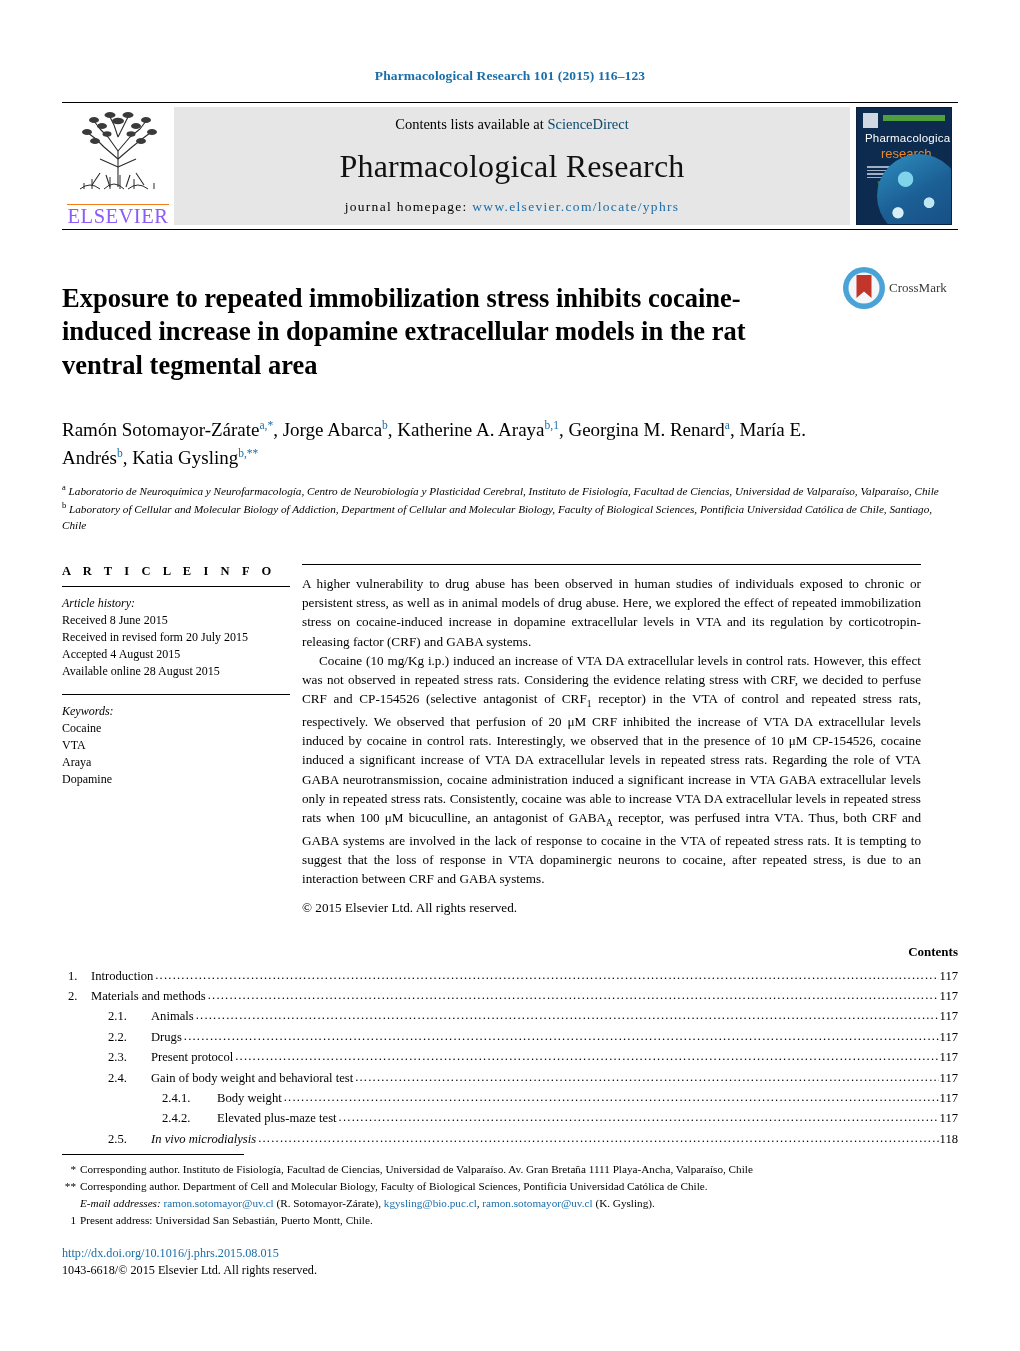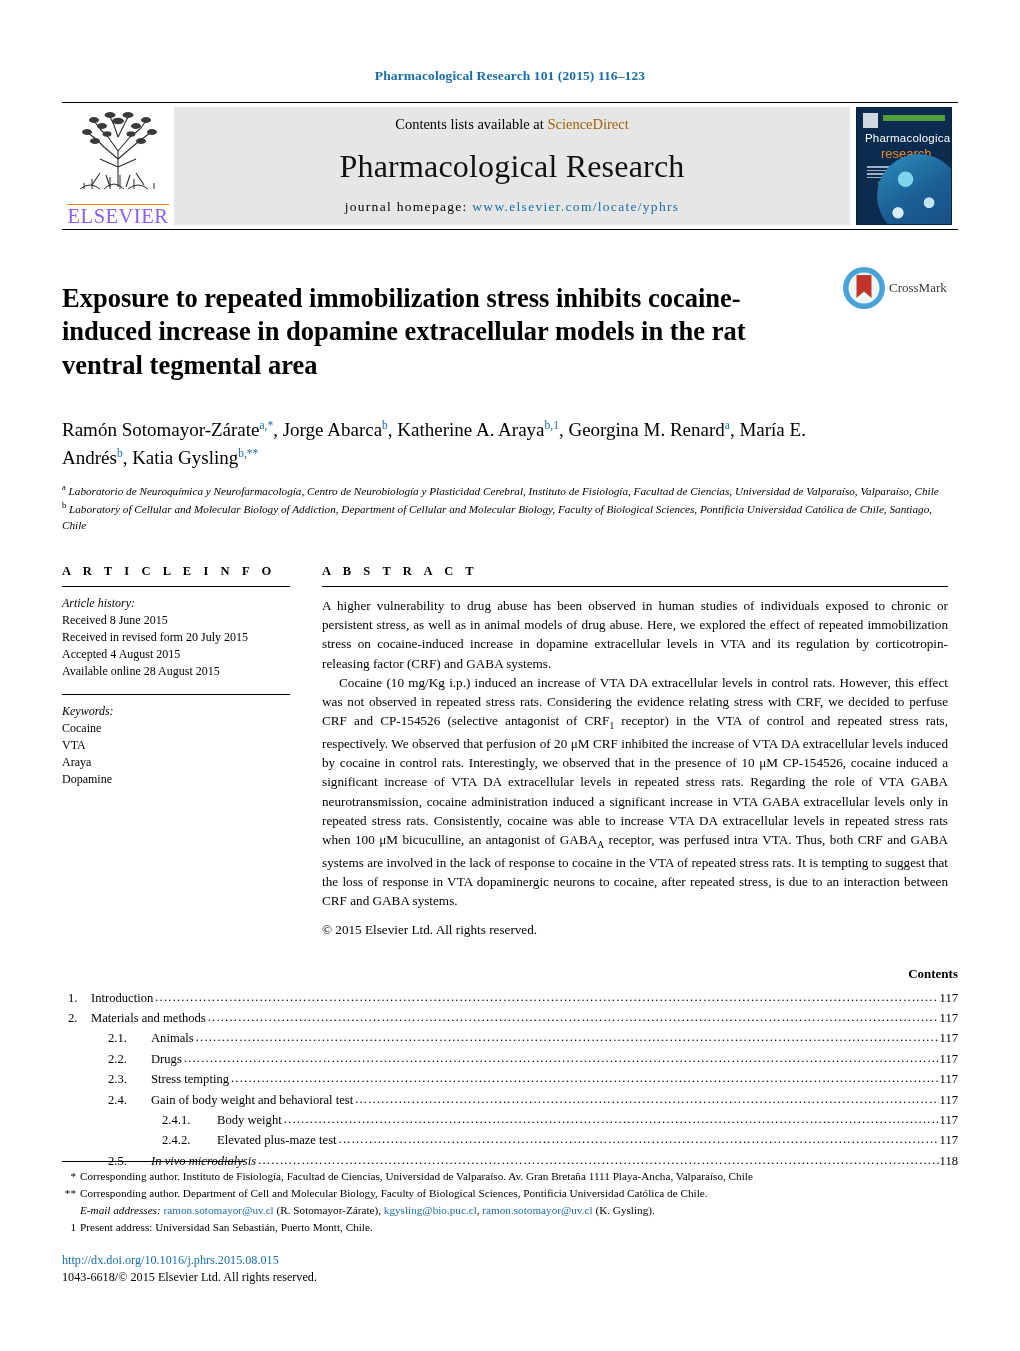--- a/index.html
+++ b/index.html
@@ -71,21 +71,21 @@
     flex-direction: column;
     justify-content: space-between;
     align-items: center;
     padding: 9px 0 10px 0;
     box-sizing: border-box;
   }
   .sd-line {
     font-size: 14.5px;
     color: #000;
   }
-  .sd-link { color: #a16207; }
+  .sd-link { color: #0c4a6e; }
   .journal-name {
     font-size: 32px;
     letter-spacing: .2px;
     color: #111;
   }
   .homepage-line {
     font-size: 13.5px;
     letter-spacing: 1.3px;
     color: #000;
   }
@@ -193,23 +193,23 @@
     margin: 9px 62px 0 62px;
     font-size: 11.2px;
     font-style: italic;
     line-height: 1.42;
     max-width: 880px;
   }
   .affils .mk { font-style: normal; vertical-align: super; font-size: 8.5px; }
 
   
   .info-abstract {
-    margin: 30px 72px 0 62px;
-    display: flex;
-    gap: 32px;
+    margin: 30px 99px 0 62px;
+    display: flex;
+    gap: 12px;
   }
   .col-info { flex: 0 0 228px; width: 228px; }
   .col-abs { flex: 1 1 auto; }
 
   .sec-head {
     font-size: 12.5px;
     font-weight: bold;
     letter-spacing: 4.6px;
     margin-bottom: 7px;
   }
@@ -263,21 +263,21 @@
   .lvl2 { padding-left: 46px; }
   .lvl2 .toc-num { width: 40px; }
   .lvl3 { padding-left: 100px; }
   .lvl3 .toc-num { width: 52px; }
   .ital { font-style: italic; }
 
   
   .footnotes {
     position: absolute;
     left: 62px;
-    bottom: 64px;
+    bottom: 71px;
     width: 896px;
   }
   .fn-rule { border-top: 1px solid #000; width: 182px; margin-bottom: 6px; }
   .fn-line { font-size: 11.2px; line-height: 1.5; }
   .fn-mark { display: inline-block; width: 14px; text-align: right; margin-right: 4px; }
   .fn-em { font-style: italic; }
   .lnk { color: #1a6ea8; }
   .doi-block { margin-top: 16px; font-size: 12.2px; line-height: 1.45; }
   .doi-link { color: #1a6ea8; }
 </style>
@@ -398,21 +398,20 @@
       <div class="kw-block">
         <div class="kw-title">Keywords:</div>
         <div>Cocaine</div>
         <div>VTA</div>
         <div>Araya</div>
         <div>Dopamine</div>
       </div>
     </div>
 
     <div class="col-abs">
-      <div class="sec-head">A B S T R A C T</div>
       <div class="rule"></div>
       <div class="abs-body">
         <p>A higher vulnerability to drug abuse has been observed in human studies of individuals exposed to chronic or persistent stress, as well as in animal models of drug abuse. Here, we explored the effect of repeated immobilization stress on cocaine-induced increase in dopamine extracellular levels in VTA and its regulation by corticotropin-releasing factor (CRF) and GABA systems.</p>
         <p><span>Cocaine (10 mg/Kg i.p.) induced an increase of VTA DA extracellular levels in control rats. However, this effect was not observed in repeated stress rats. Considering the evidence relating stress with CRF, we decided to perfuse CRF and CP-154526 (selective antagonist of CRF</span><sub>1</sub><span> receptor) in the VTA of control and repeated stress rats, respectively. We observed that perfusion of 20 μM CRF inhibited the increase of VTA DA extracellular levels induced by cocaine in control rats. Interestingly, we observed that in the presence of 10 μM CP-154526, cocaine induced a significant increase of VTA DA extracellular levels in repeated stress rats. Regarding the role of VTA GABA neurotransmission, cocaine administration induced a significant increase in VTA GABA extracellular levels only in repeated stress rats. Consistently, cocaine was able to increase VTA DA extracellular levels in repeated stress rats when 100 μM bicuculline, an antagonist of GABA</span><sub>A</sub><span> receptor, was perfused intra VTA. Thus, both CRF and GABA systems are involved in the lack of response to cocaine in the VTA of repeated stress rats. It is tempting to suggest that the loss of response in VTA dopaminergic neurons to cocaine, after repeated stress, is due to an interaction between CRF and GABA systems.</span></p>
         <div class="copyright">© 2015 Elsevier Ltd. All rights reserved.</div>
       </div>
     </div>
   </div>
 
   <div class="contents-wrap">
@@ -437,21 +436,21 @@
           <span class="toc-page">117</span>
         </div>
         <div class="toc-row lvl2">
           <span class="toc-num">2.2.</span>
           <span class="toc-label">Drugs</span>
           <span class="toc-dots">...........................................................................................................................................................................................................................</span>
           <span class="toc-page">117</span>
         </div>
         <div class="toc-row lvl2">
           <span class="toc-num">2.3.</span>
-          <span class="toc-label">Stress tempting</span>
+          <span class="toc-label">Present protocol</span>
           <span class="toc-dots">...........................................................................................................................................................................................................................</span>
           <span class="toc-page">117</span>
         </div>
         <div class="toc-row lvl2">
           <span class="toc-num">2.4.</span>
           <span class="toc-label">Gain of body weight and behavioral test</span>
           <span class="toc-dots">...........................................................................................................................................................................................................................</span>
           <span class="toc-page">117</span>
         </div>
         <div class="toc-row lvl3">

